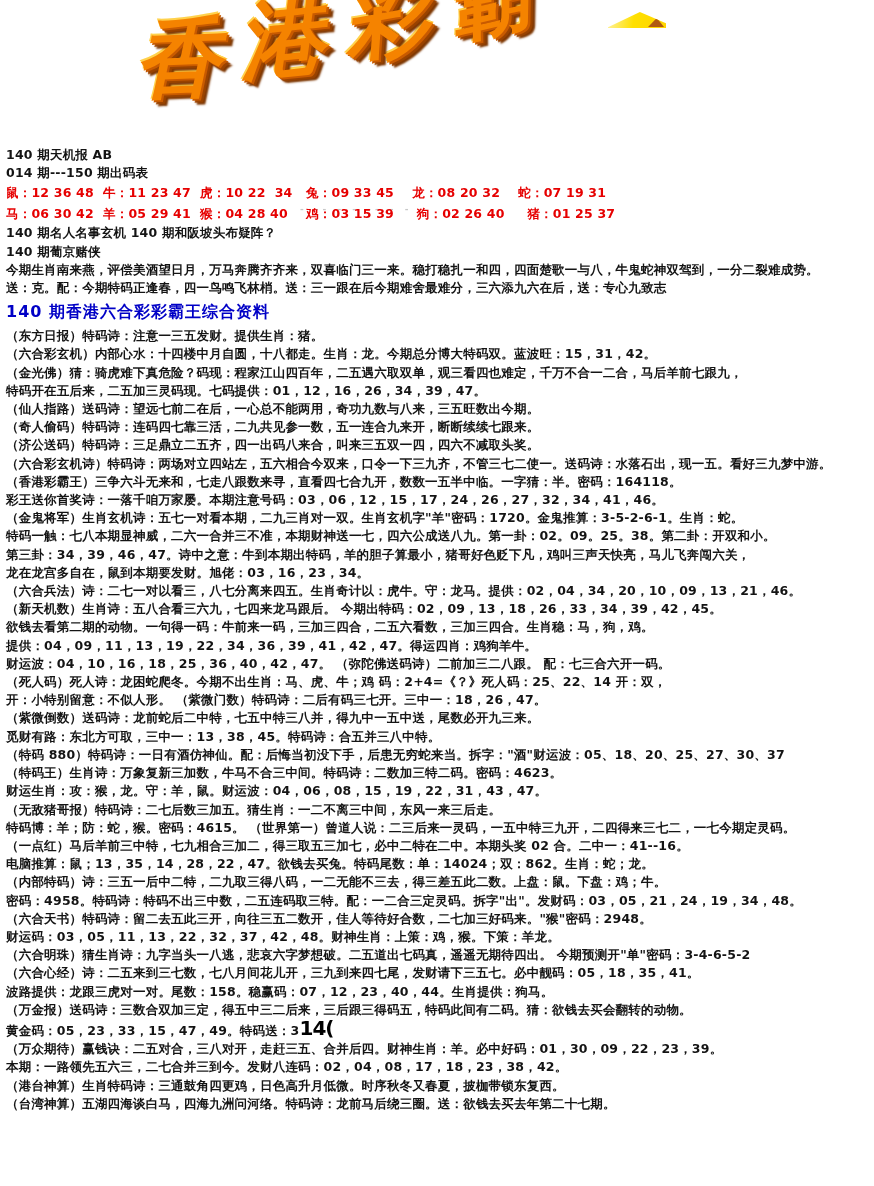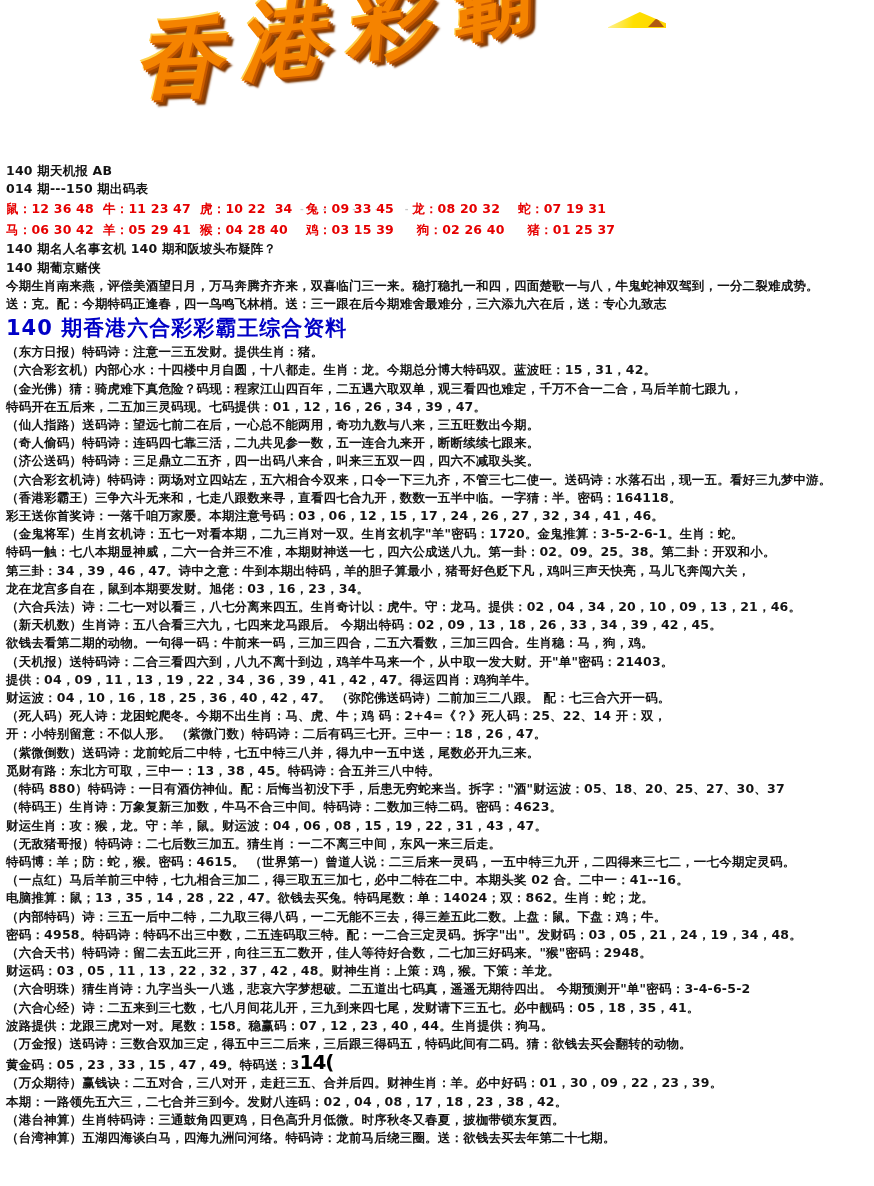--- a/index.html
+++ b/index.html
@@ -16,25 +16,25 @@
   .logo-char:nth-child(1){transform:rotate(6deg) translateY(10px);}
   .logo-char:nth-child(2){transform:rotate(2deg) translateY(4px);}
   .logo-char:nth-child(3){transform:rotate(-2deg) translateY(-2px);}
   .logo-char:nth-child(4){transform:rotate(-5deg) translateY(-8px);}
   .logo-fragment{position:absolute;left:608px;top:12px;width:58px;height:16px;
         background:linear-gradient(100deg,#fff2a0 0%,#ffe000 45%,#ffd400 100%);
         clip-path:polygon(0 95%,55% 0,100% 70%,100% 100%,0 100%);}
   .logo-fragment::after{content:"";position:absolute;right:2px;bottom:1px;width:16px;height:9px;
         background:#b05a10;clip-path:polygon(0 100%,55% 0,100% 100%);}
   
-  .body-lines{position:absolute;left:6px;top:146px;right:2px;margin-top:16px;}
+  .body-lines{position:absolute;left:6px;top:146px;right:2px;}
   .line{font-size:12.5px;font-weight:bold;line-height:18.2px;color:#141414;
         white-space:pre-wrap;letter-spacing:0.2px;}
   .line.red{color:#e60000;line-height:21px;}
-  .line.header{color:#0000c6;font-size:21px;line-height:30px;letter-spacing:1px;}
+  .line.header{color:#0000c6;font-size:16px;line-height:30px;letter-spacing:1px;}
   .line .overlap-big{font-size:20px;font-weight:bold;letter-spacing:-1px;color:#000;}
   .artifact-dashes{position:absolute;left:300px;top:204px;color:#aaa;opacity:.65;
         font-size:9px;letter-spacing:4px;font-weight:bold;}
 </style>
 </head>
 <body>
 
 <div class="page">
 
   <div class="logo">
@@ -67,21 +67,20 @@
       <div class="line normal">（六合彩玄机诗）特码诗：两场对立四站左，五六相合今双来，口令一下三九齐，不管三七二使一。送码诗：水落石出，现一五。看好三九梦中游。</div>
       <div class="line normal">（香港彩霸王）三争六斗无来和，七走八跟数来寻，直看四七合九开，数数一五半中临。一字猜：半。密码：164118。</div>
       <div class="line normal">彩王送你首奖诗：一落千咱万家屡。本期注意号码：03，06，12，15，17，24，26，27，32，34，41，46。</div>
       <div class="line normal">（金鬼将军）生肖玄机诗：五七一对看本期，二九三肖对一双。生肖玄机字"羊"密码：1720。金鬼推算：3-5-2-6-1。生肖：蛇。</div>
       <div class="line normal">特码一触：七八本期显神威，二六一合并三不准，本期财神送一七，四六公成送八九。第一卦：02。09。25。38。第二卦：开双和小。</div>
       <div class="line normal">第三卦：34，39，46，47。诗中之意：牛到本期出特码，羊的胆子算最小，猪哥好色贬下凡，鸡叫三声天快亮，马儿飞奔闯六关，</div>
       <div class="line normal">龙在龙宫多自在，鼠到本期要发财。旭佬：03，16，23，34。</div>
       <div class="line normal">（六合兵法）诗：二七一对以看三，八七分离来四五。生肖奇计以：虎牛。守：龙马。提供：02，04，34，20，10，09，13，21，46。</div>
       <div class="line normal">（新天机数）生肖诗：五八合看三六九，七四来龙马跟后。 今期出特码：02，09，13，18，26，33，34，39，42，45。</div>
       <div class="line normal">欲钱去看第二期的动物。一句得一码：牛前来一码，三加三四合，二五六看数，三加三四合。生肖稳：马，狗，鸡。</div>
-      <div class="line normal">（天机报）送特码诗：二合三看四六到，八九不离十到边，鸡羊牛马来一个，从中取一发大财。开"单"密码：21403。</div>
       <div class="line normal">提供：04，09，11，13，19，22，34，36，39，41，42，47。得运四肖：鸡狗羊牛。</div>
       <div class="line normal">财运波：04，10，16，18，25，36，40，42，47。 （弥陀佛送码诗）二前加三二八跟。 配：七三合六开一码。</div>
       <div class="line normal">（死人码）死人诗：龙困蛇爬冬。今期不出生肖：马、虎、牛；鸡 码：2+4=《？》死人码：25、22、14 开：双，</div>
       <div class="line normal">开：小特别留意：不似人形。 （紫微门数）特码诗：二后有码三七开。三中一：18，26，47。</div>
       <div class="line normal">（紫微倒数）送码诗：龙前蛇后二中特，七五中特三八并，得九中一五中送，尾数必开九三来。</div>
       <div class="line normal">觅财有路：东北方可取，三中一：13，38，45。特码诗：合五并三八中特。</div>
       <div class="line normal">（特码 880）特码诗：一日有酒仿神仙。配：后悔当初没下手，后患无穷蛇来当。拆字："酒"财运波：05、18、20、25、27、30、37</div>
       <div class="line normal">（特码王）生肖诗：万象复新三加数，牛马不合三中间。特码诗：二数加三特二码。密码：4623。</div>
       <div class="line normal">财运生肖：攻：猴，龙。守：羊，鼠。财运波：04，06，08，15，19，22，31，43，47。</div>
       <div class="line normal">（无敌猪哥报）特码诗：二七后数三加五。猜生肖：一二不离三中间，东风一来三后走。</div>

